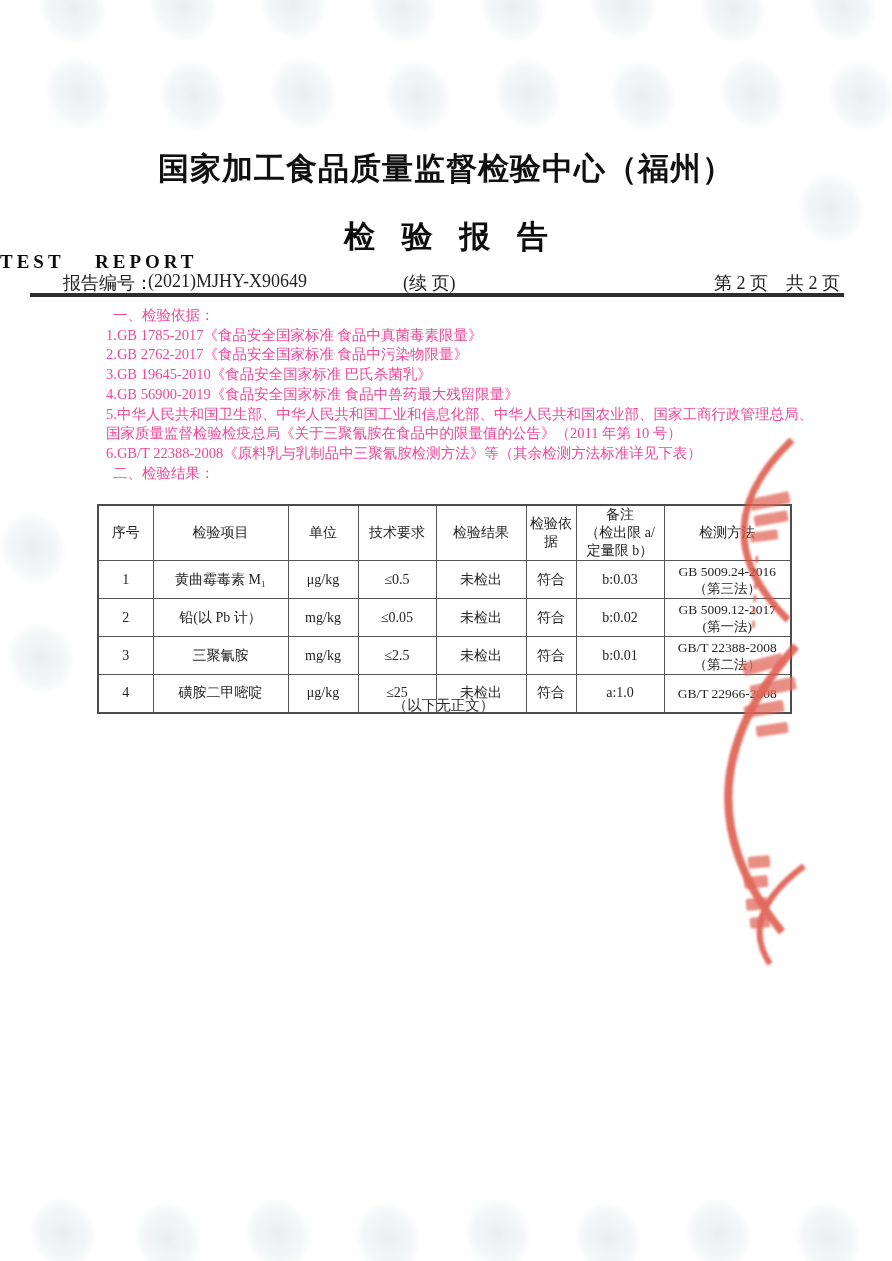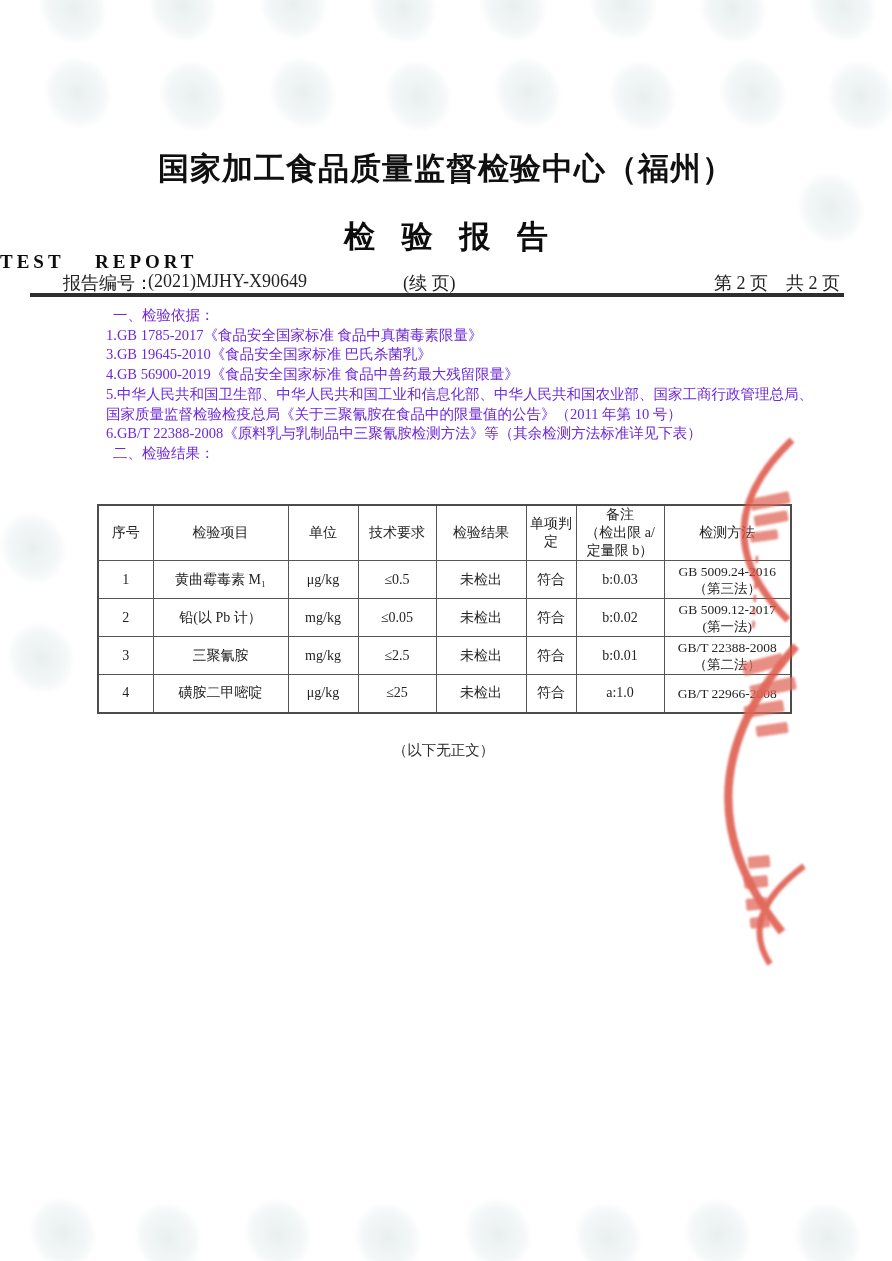--- a/index.html
+++ b/index.html
@@ -34,39 +34,39 @@
   }
   .meta-line{position:absolute;top:271px;left:0;width:892px;height:20px;font-size:18px;color:#222;}
   .meta-label{position:absolute;left:63px;}
   .meta-value{position:absolute;left:148px;}
   .meta-cont{position:absolute;left:403px;}
   .meta-page{position:absolute;left:714px;}
   .rule{position:absolute;top:293px;left:30px;width:814px;height:4px;background:#2e2e2e;}
   
   .basis{
     position:absolute;top:306px;left:106px;width:708px;
-    font-size:14.5px;line-height:19.7px;color:#6d28d9;
+    font-size:14.5px;line-height:19.7px;color:#ec4899;
   }
   .basis-heading{text-indent:7px;}
   .results-heading{text-indent:7px;}
   
   table.results{
     position:absolute;top:504px;left:97px;border-collapse:collapse;table-layout:fixed;
     font-size:14px;color:#242424;border:2px solid #4c4c4c;
   }
   table.results th,table.results td{
     border:1px solid #565656;text-align:center;vertical-align:middle;
     padding:0 2px;font-weight:normal;white-space:pre-line;overflow:hidden;
   }
   table.results thead tr{height:52px;}
   table.results tbody tr{height:38px;}
   td.cell-item{text-align:left;padding-left:9px;}
   td.cell-method{font-size:13.5px;line-height:17px;}
   .end-note{
-    position:absolute;top:741px;left:97px;width:693px;text-align:center;
+    position:absolute;top:696px;left:97px;width:693px;text-align:center;
     font-size:14.5px;color:#2a2a2a;
   }
   .seal-svg{position:absolute;top:0;left:0;pointer-events:none;}
 </style>
 </head>
 <body>
 
 <div class="page">
 
   <div id="smudges">
@@ -108,20 +108,21 @@
     <span class="meta-value">(2021)MJHY-X90649</span>
     <span class="meta-cont">(续 页)</span>
     <span class="meta-page">第 2 页　共 2 页</span>
   </div>
 
   <div class="rule"></div>
 
   <div class="basis">
     <div class="basis-heading">一、检验依据：</div>
     <div>1.GB 1785-2017《食品安全国家标准 食品中真菌毒素限量》</div>
+    <div>2.GB 2762-2017《食品安全国家标准 食品中污染物限量》</div>
     <div>3.GB 19645-2010《食品安全国家标准 巴氏杀菌乳》</div>
     <div>4.GB 56900-2019《食品安全国家标准 食品中兽药最大残留限量》</div>
     <div>5.中华人民共和国卫生部、中华人民共和国工业和信息化部、中华人民共和国农业部、国家工商行政管理总局、国家质量监督检验检疫总局《关于三聚氰胺在食品中的限量值的公告》（2011 年第 10 号）</div>
     <div>6.GB/T 22388-2008《原料乳与乳制品中三聚氰胺检测方法》等（其余检测方法标准详见下表）</div>
     <div class="results-heading">二、检验结果：</div>
   </div>
 
   <table class="results">
     <colgroup>
       <col style="width:55px">
@@ -133,21 +134,21 @@
         <col style="width:88px">
         <col style="width:127px">
     </colgroup>
     <thead>
       <tr>
         <th>序号</th>
         <th>检验项目</th>
         <th>单位</th>
         <th>技术要求</th>
         <th>检验结果</th>
-        <th>单项判定</th>
+        <th>检验依据</th>
         <th>备注
 （检出限 a/
 定量限 b）</th>
         <th>检测方法</th>
       </tr>
     </thead>
     <tbody>
       <tr>
         <td>1</td>
         <td class="cell-item">黄曲霉毒素 M₁</td>

